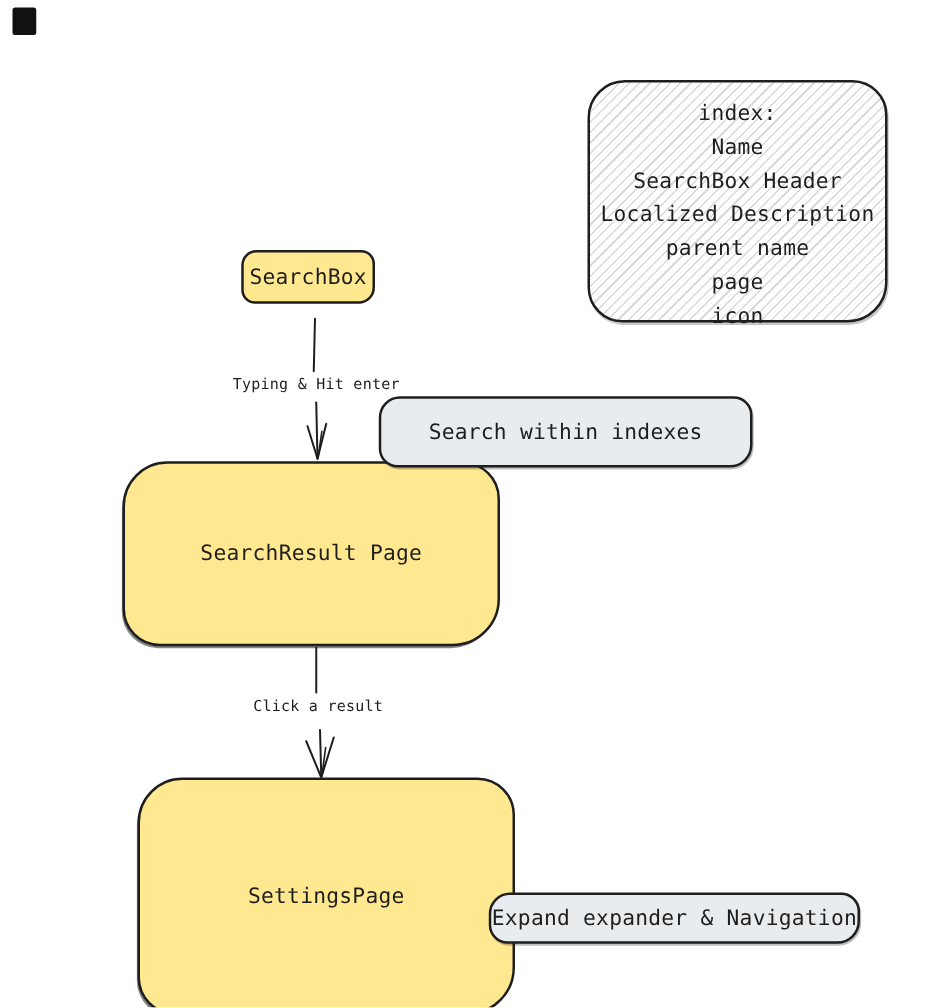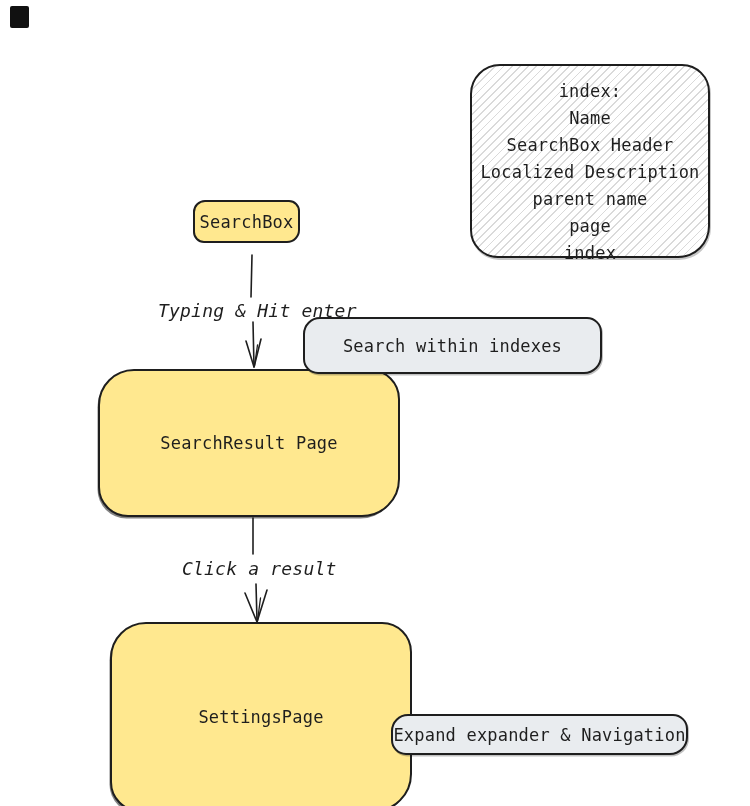--- a/index.html
+++ b/index.html
@@ -42,26 +42,25 @@
   #node-settings-init{ left:36px; top:112px; width:437px; height:52px; border-radius:15px 13px 17px 13px; z-index:2; }
   #node-index-note{ left:470px; top:64px; width:240px; height:194px; border-radius:30px 28px 32px 28px; z-index:1;
     flex-direction:column; justify-content:flex-start; padding-top:12px; line-height:27px; }
   #node-search-box{ left:193px; top:200px; width:107px; height:43px; border-radius:12px 11px 13px 11px; }
   #node-search-within{ left:303px; top:317px; width:299px; height:57px; border-radius:17px 15px 18px 15px; z-index:3; }
   #node-search-result{ left:98px; top:369px; width:302px; height:148px; border-radius:36px 30px 38px 30px; z-index:1; }
   #node-settings-page{ left:110px; top:622px; width:302px; height:190px; border-radius:36px 30px 38px 30px; z-index:1; }
   #node-expand-nav{ left:391px; top:714px; width:297px; height:41px; border-radius:17px 15px 18px 15px; z-index:3; }
   .edge-label{
     position:absolute;
-    font-size:18px;
+    font-size:12px;
     letter-spacing:0.2px;
     text-align:center;
     white-space:nowrap;
     z-index:4;
-    font-style:italic;
   }
   #label-typing{ left:158px; top:300px; width:190px; }
   #label-click{ left:182px; top:558px; width:145px; }
   .arrow{ position:absolute; z-index:2; }
   .arrow svg{ display:block; }
   .corner-marker{
     position:absolute;
     left:10px; top:6px; width:19px; height:22px;
     background:#111111;
     border-radius:2px;
@@ -76,21 +75,21 @@
   <div class="corner-marker"></div>
 
 
   <div class="node hatch" id="node-index-note">
     <span>index:</span>
     <span>Name</span>
     <span>SearchBox Header</span>
     <span>Localized Description</span>
     <span>parent name</span>
     <span>page</span>
-    <span>index</span>
+    <span>icon</span>
   </div>
 
   <div class="node yellow" id="node-search-box">
     <span>SearchBox</span>
   </div>
 
   <div class="arrow" style="left:244px;top:253px;">
     <svg width="16" height="46" viewBox="0 0 16 46" fill="none" xmlns="http://www.w3.org/2000/svg">
       <line x1="8" y1="2" x2="7" y2="44" stroke="#1e1e1e" stroke-width="1.6" stroke-linecap="round"></line>
     </svg>

